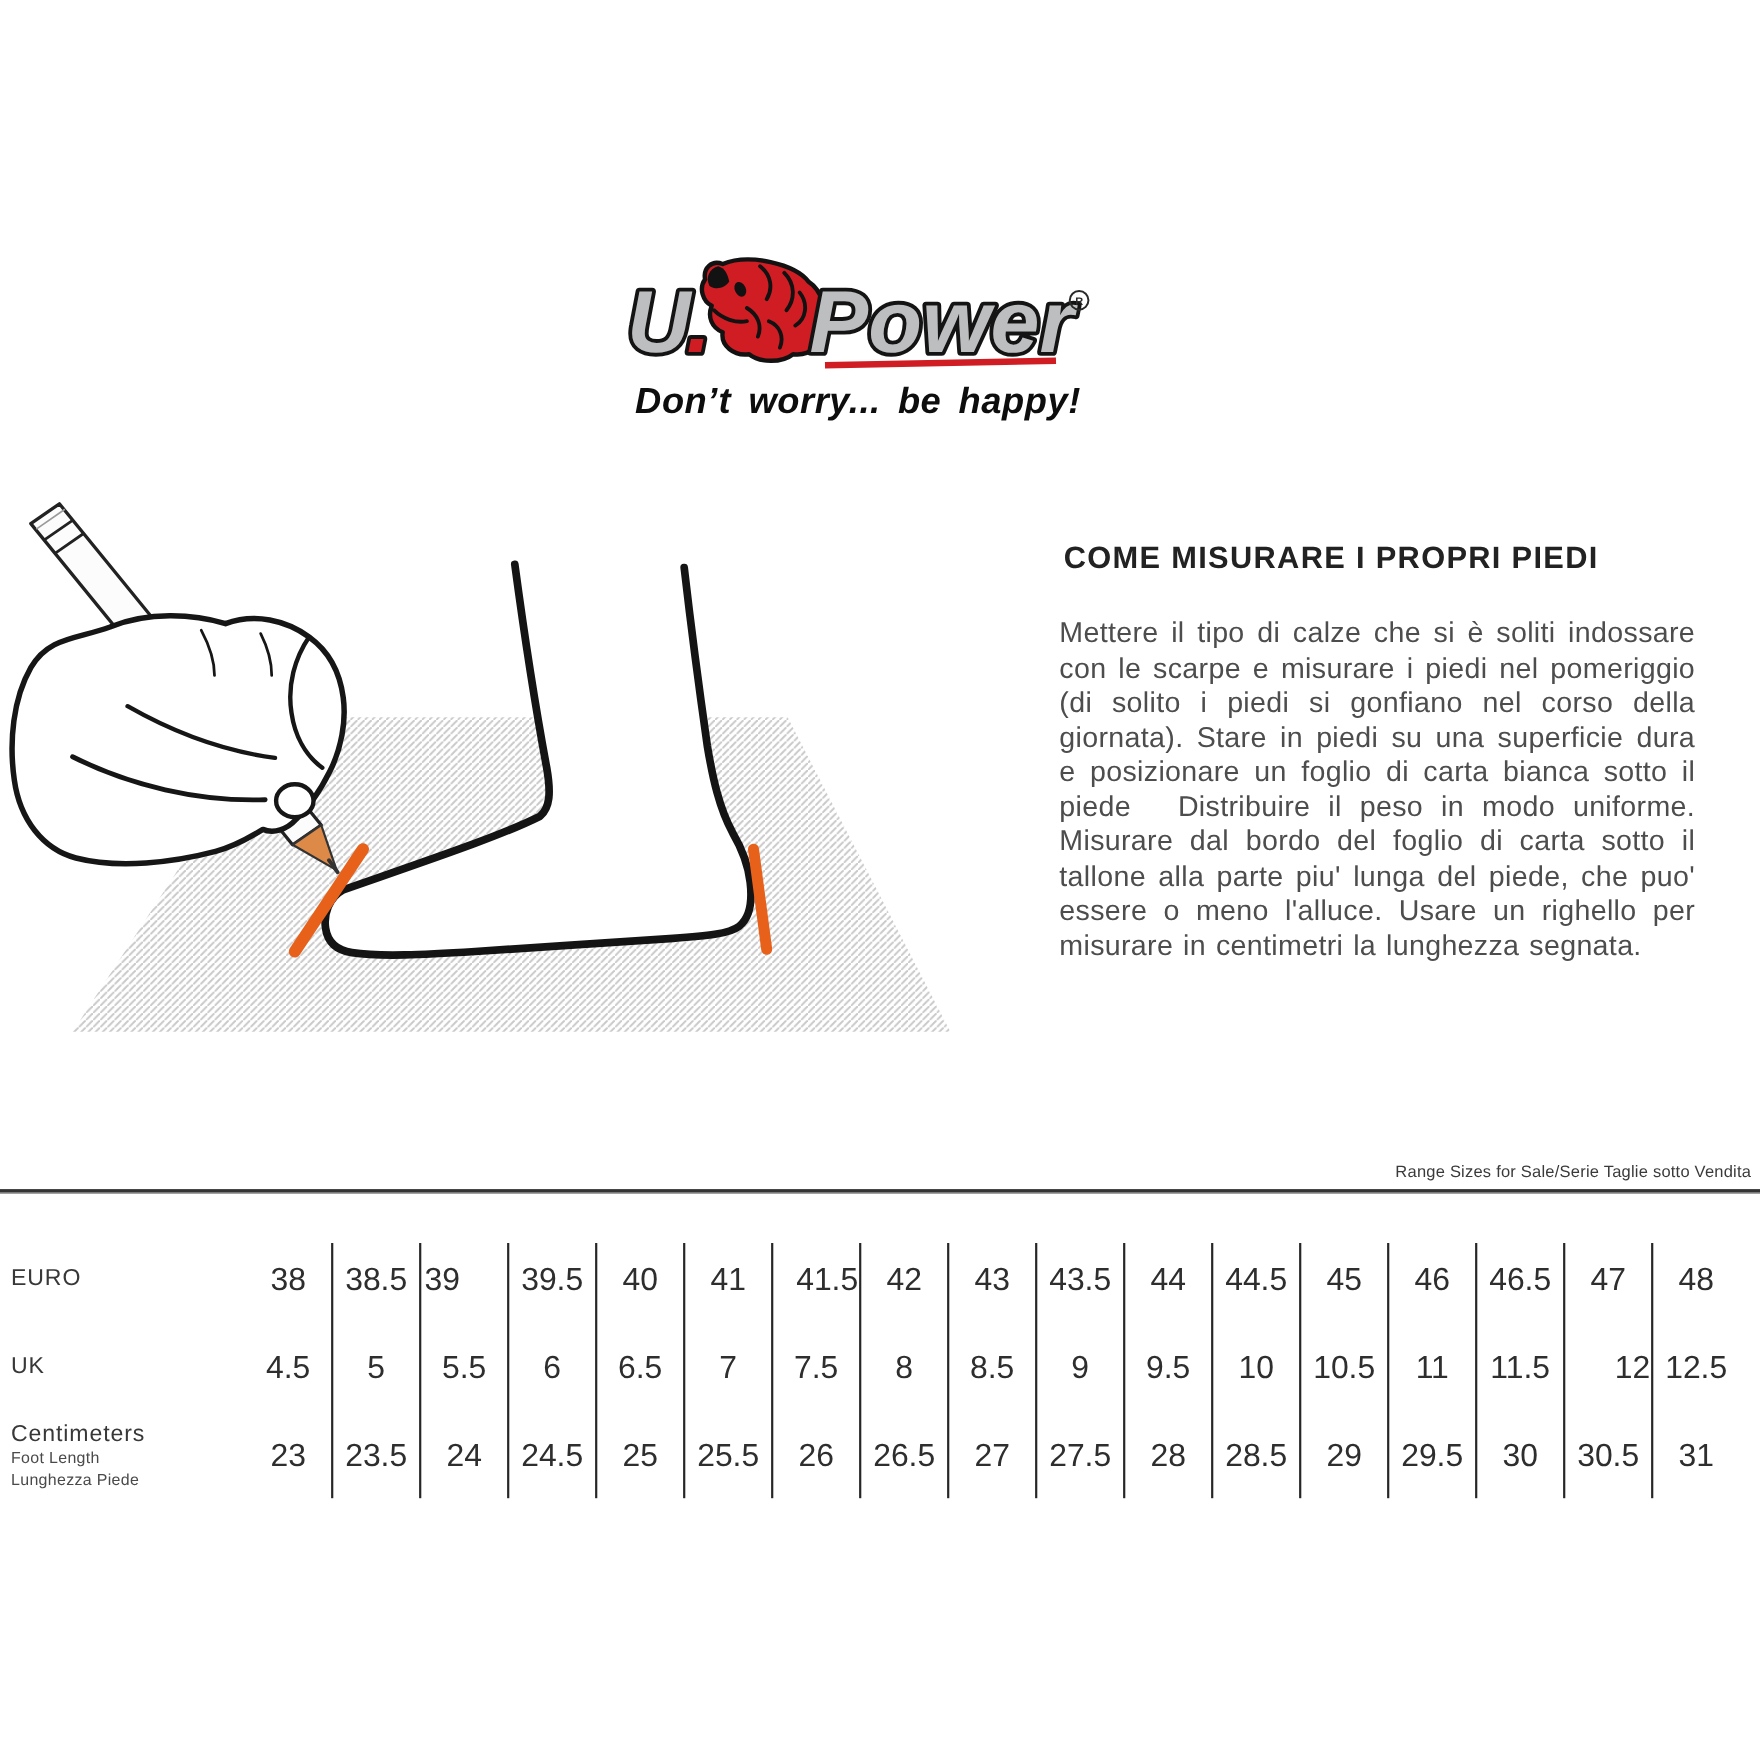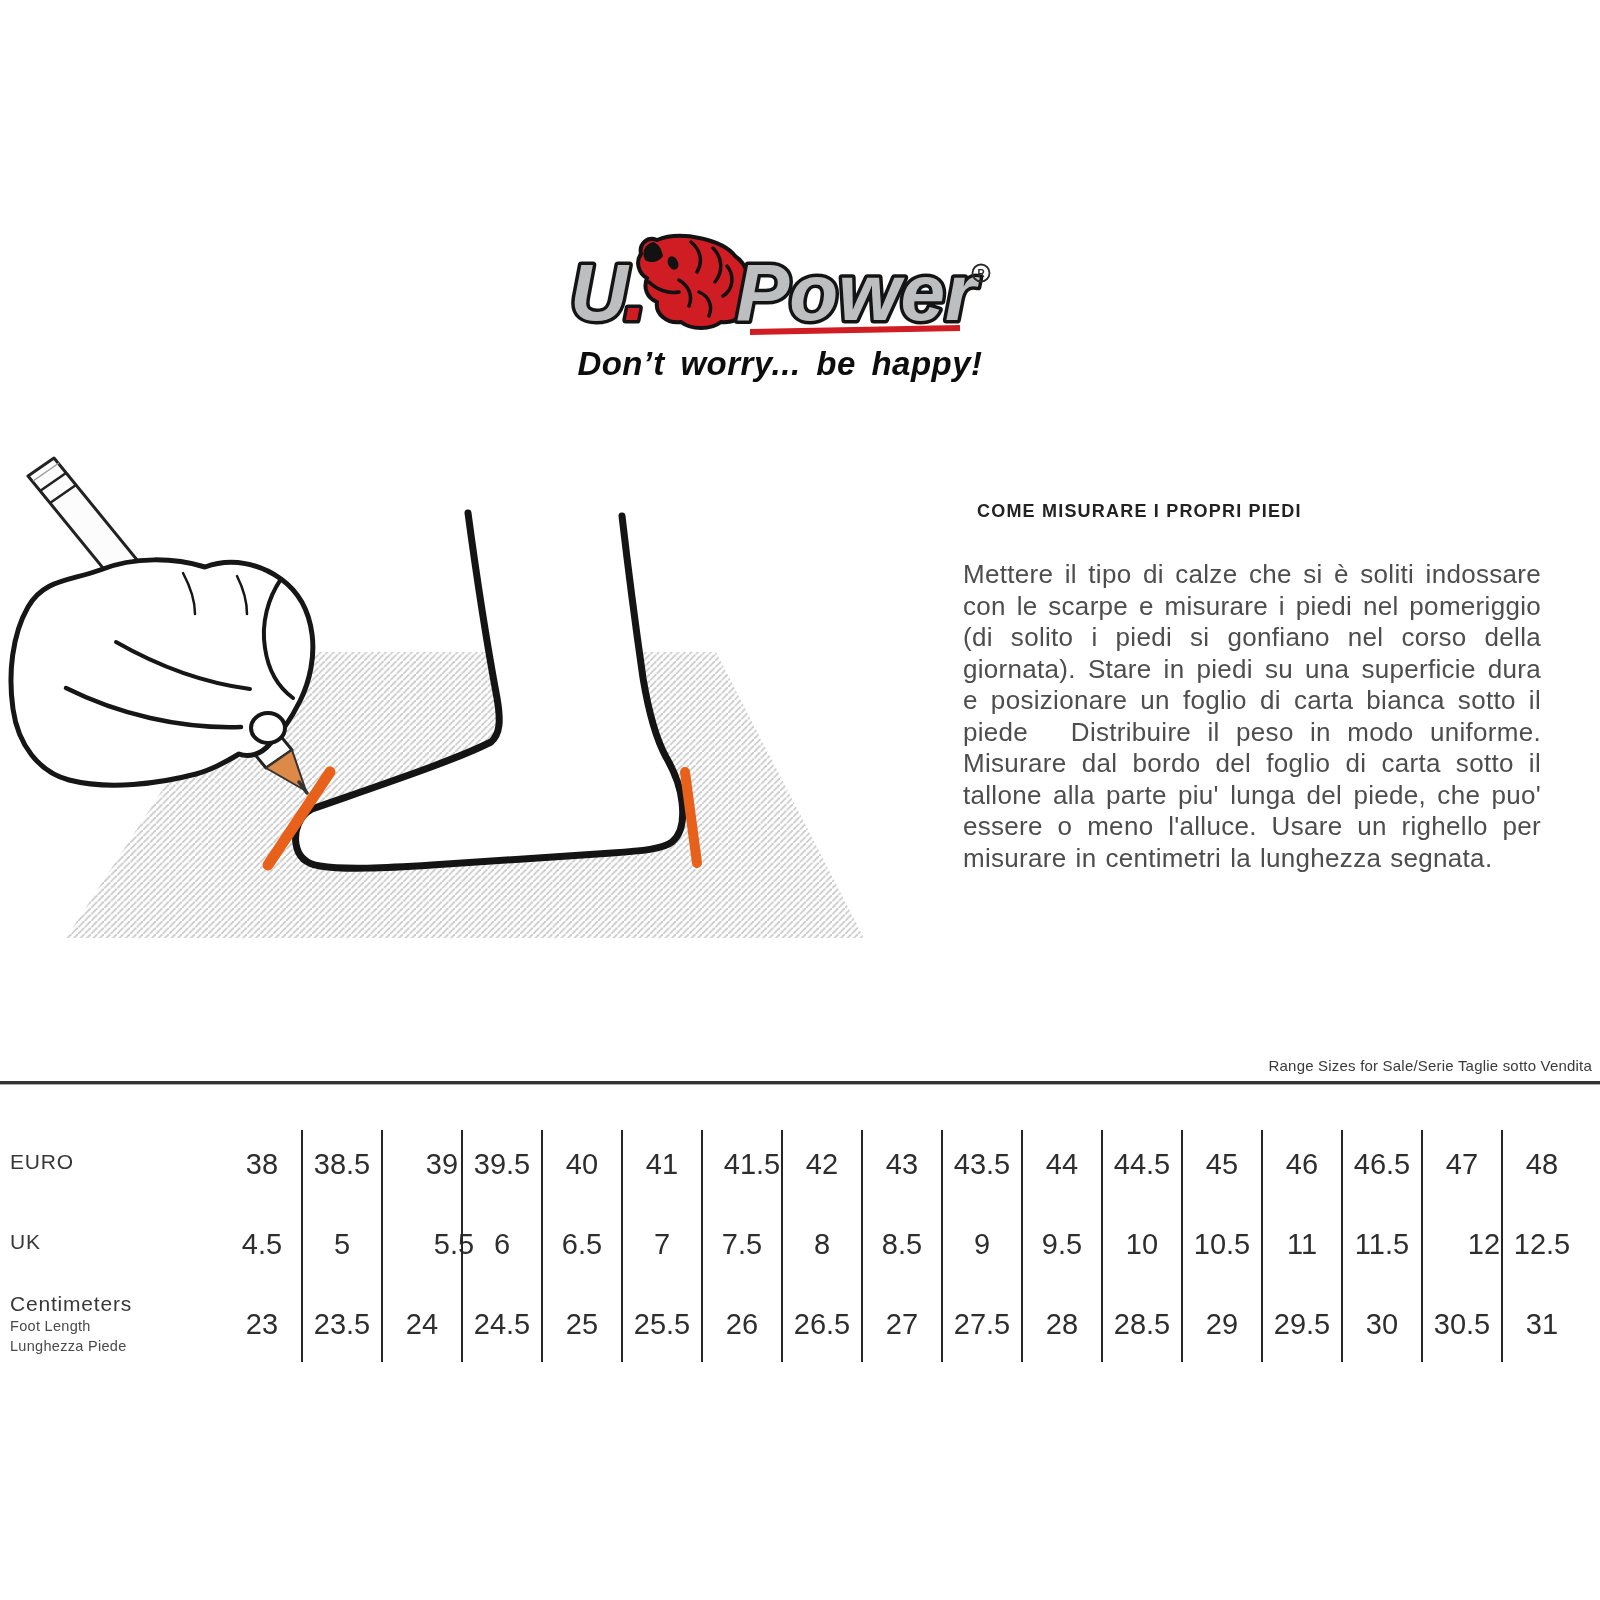--- a/index.html
+++ b/index.html
@@ -21,21 +21,21 @@
   .slogan{margin-top:4px;font-size:33px;font-weight:bold;font-style:italic;color:#0d0d0d;
         letter-spacing:0.5px;word-spacing:6px;white-space:nowrap;}
   .dealer{margin-top:5px;font-size:27px;font-weight:bold;color:var(--dealer-red);
         letter-spacing:1.5px;white-space:nowrap;}
 
   
   .illus{position:absolute;left:0;top:440px;width:900px;height:560px;}
 
   
   .instr{position:absolute;left:963px;top:487px;width:578px;}
-  .instr h2{margin:14px;font-size:18px;font-weight:bold;color:#222;letter-spacing:1.2px;}
+  .instr h2{margin:4px;font-size:28px;font-weight:bold;color:#222;letter-spacing:1.2px;}
   .instr p{margin:37px 0 0 0;font-size:26px;line-height:31.5px;color:#4d4d4d;
         text-align:justify;letter-spacing:0.3px;word-spacing:1.5px;}
 
   
   .chart-title{position:absolute;left:8px;top:1033px;font-size:29px;font-weight:bold;
         color:#1b1b1b;letter-spacing:0.3px;}
   .range-note{position:absolute;right:8px;top:1057px;font-size:15px;color:#3a3a3a;
         letter-spacing:0.2px;}
   .rule{position:absolute;left:0;top:1081px;width:1600px;height:3px;background:#343434;
         border-bottom:1px solid #aaa;}
@@ -141,39 +141,39 @@
     <p>Mettere il tipo di calze che si è soliti indossare con le scarpe e misurare i piedi nel pomeriggio (di solito i piedi si gonfiano nel corso della giornata). Stare in piedi su una superficie dura e posizionare un foglio di carta bianca sotto il piede  Distribuire il peso in modo uniforme. Misurare dal bordo del foglio di carta sotto il tallone alla parte piu' lunga del piede, che puo' essere o meno l'alluce. Usare un righello per misurare in centimetri la lunghezza segnata.</p>
   </div>
 
   <div class="range-note">Range Sizes for Sale/Serie Taglie sotto Vendita</div>
   <div class="rule"></div>
 
   <div class="size-table" id="size-table">
       <div class="row-label" style="top: 50px;">EURO</div>
       <div class="size-cell" style="left: 222px; top: 42px;">38</div>
       <div class="size-cell" style="left: 302px; top: 42px;">38.5</div>
-      <div class="size-cell" style="left: 362px; top: 42px; margin-left: 40px;">39</div>
+      <div class="size-cell" style="left: 362px; top: 42px;">39</div>
       <div class="size-cell" style="left: 462px; top: 42px;">39.5</div>
       <div class="size-cell" style="left: 542px; top: 42px;">40</div>
       <div class="size-cell" style="left: 622px; top: 42px;">41</div>
       <div class="size-cell" style="left: 702px; top: 42px; padding-left: 10px;">41.5</div>
       <div class="size-cell" style="left: 782px; top: 42px;">42</div>
       <div class="size-cell" style="left: 862px; top: 42px;">43</div>
       <div class="size-cell" style="left: 942px; top: 42px;">43.5</div>
       <div class="size-cell" style="left: 1022px; top: 42px;">44</div>
       <div class="size-cell" style="left: 1102px; top: 42px;">44.5</div>
       <div class="size-cell" style="left: 1182px; top: 42px;">45</div>
       <div class="size-cell" style="left: 1262px; top: 42px;">46</div>
       <div class="size-cell" style="left: 1342px; top: 42px;">46.5</div>
       <div class="size-cell" style="left: 1422px; top: 42px;">47</div>
       <div class="size-cell" style="left: 1502px; top: 42px;">48</div>
       <div class="row-label" style="top: 130px;">UK</div>
       <div class="size-cell" style="left: 222px; top: 122px;">4.5</div>
       <div class="size-cell" style="left: 302px; top: 122px;">5</div>
-      <div class="size-cell" style="left: 382px; top: 122px; padding-left: 32px;">5.5</div>
+      <div class="size-cell" style="left: 382px; top: 122px;">5.5</div>
       <div class="size-cell" style="left: 462px; top: 122px;">6</div>
       <div class="size-cell" style="left: 542px; top: 122px;">6.5</div>
       <div class="size-cell" style="left: 622px; top: 122px;">7</div>
       <div class="size-cell" style="left: 702px; top: 122px;">7.5</div>
       <div class="size-cell" style="left: 782px; top: 122px;">8</div>
       <div class="size-cell" style="left: 862px; top: 122px;">8.5</div>
       <div class="size-cell" style="left: 942px; top: 122px;">9</div>
       <div class="size-cell" style="left: 1022px; top: 122px;">9.5</div>
       <div class="size-cell" style="left: 1102px; top: 122px;">10</div>
       <div class="size-cell" style="left: 1182px; top: 122px;">10.5</div>

